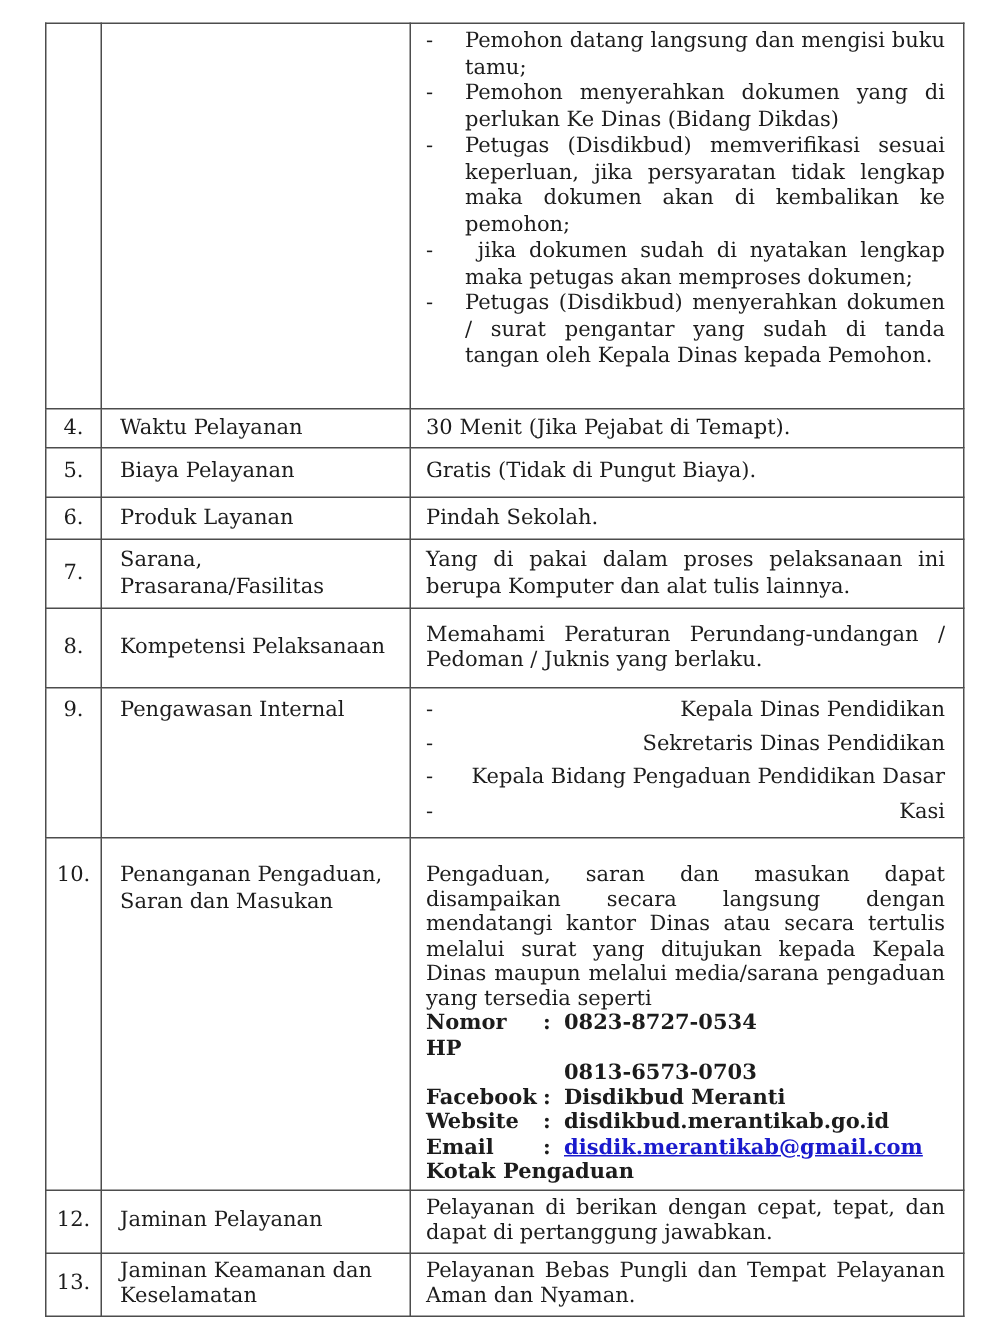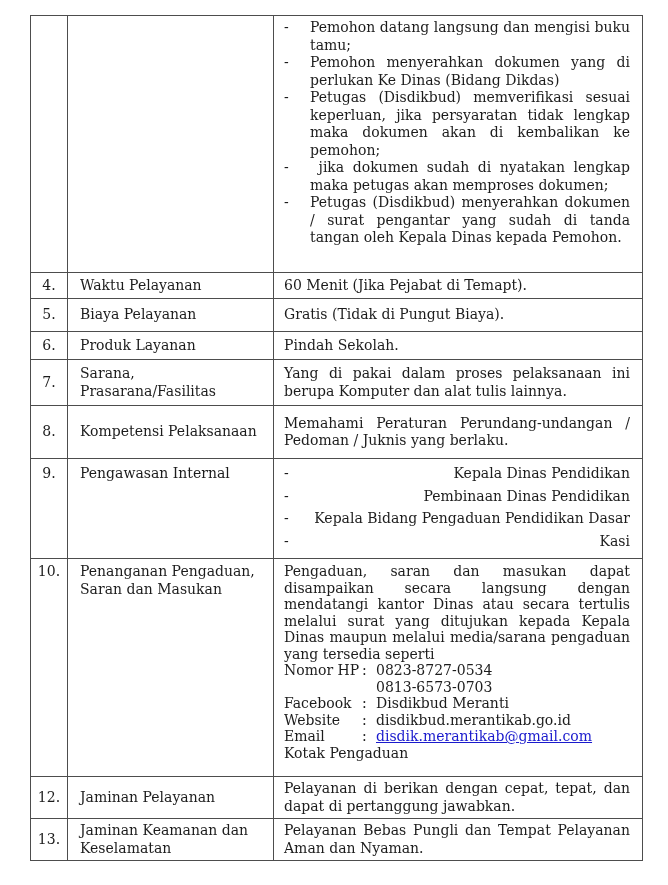--- a/index.html
+++ b/index.html
@@ -37,33 +37,33 @@
   tr:nth-child(5){height:46px;}
   tr:nth-child(6){height:53px;}
   tr:nth-child(7){height:90px;}
   tr:nth-child(8){height:218px;}
   tr:nth-child(9){height:32px;}
   tr:nth-child(10){height:40px;margin-top:19px;}
   tr:nth-child(11){height:34px;}
   
   tr:nth-child(1) td, tr:nth-child(7) td, tr:nth-child(8) td{vertical-align:top;}
   tr:nth-child(7) td{padding-top:6px;}
-  tr:nth-child(8) td{padding-top:4px;}
+  tr:nth-child(8) td{padding-top:16px;}
 
   .bullet{display:flex;align-items:flex-start;}
   .bullet .mark{flex:0 0 26px;width:26px;}
   .bullet .txt{flex:1;text-align:justify;}
   .bullet.tight{margin-bottom:5px;}
   .bullet.tight .mark{flex:0 0 22px;width:22px;}
   .bullet.tight .txt{text-align:right;}
 
   .just{text-align:justify;}
   tr:nth-child(8) td.content{line-height:16.5px;}
 
-  .contact-line{display:flex;}
+  .contact-line{display:flex;font-weight:bold;}
   .contact-line .clabel{flex:0 0 78px;width:78px;}
   .contact-line .ccolon{flex:0 0 14px;width:14px;}
   .contact-line .cvalue{flex:1;white-space:nowrap;overflow:hidden;}
   .contact-line.cont{padding-left:92px;align-items:flex-end;}
   .email-link{color:var(--link-color);text-decoration:underline;cursor:pointer;}
 </style>
 </head>
 <body>
 
 <div class="page">
@@ -98,21 +98,21 @@
           <div class="bullet">
             <span class="mark">-</span>
             <div class="txt">Petugas (Disdikbud) menyerahkan dokumen / surat pengantar yang sudah di tanda tangan oleh Kepala Dinas kepada Pemohon.</div>
           </div>
         </td>
       </tr>
 
       <tr>
         <td class="num">4.</td>
         <td class="label">Waktu Pelayanan</td>
-        <td class="content">60 Menit (Jika Pejabat di Temapt).</td>
+        <td class="content">30 Menit (Jika Pejabat di Temapt).</td>
       </tr>
 
       <tr>
         <td class="num">5.</td>
         <td class="label">Biaya Pelayanan</td>
         <td class="content">Gratis (Tidak di Pungut Biaya).</td>
       </tr>
 
       <tr>
         <td class="num">6.</td>
@@ -135,21 +135,21 @@
       <tr>
         <td class="num">9.</td>
         <td class="label">Pengawasan Internal</td>
         <td class="content">
           <div class="bullet tight">
             <span class="mark">-</span>
             <div class="txt">Kepala Dinas Pendidikan</div>
           </div>
           <div class="bullet tight">
             <span class="mark">-</span>
-            <div class="txt">Pembinaan Dinas Pendidikan</div>
+            <div class="txt">Sekretaris Dinas Pendidikan</div>
           </div>
           <div class="bullet tight">
             <span class="mark">-</span>
             <div class="txt">Kepala Bidang Pengaduan Pendidikan Dasar</div>
           </div>
           <div class="bullet tight">
             <span class="mark">-</span>
             <div class="txt">Kasi</div>
           </div>
         </td>

